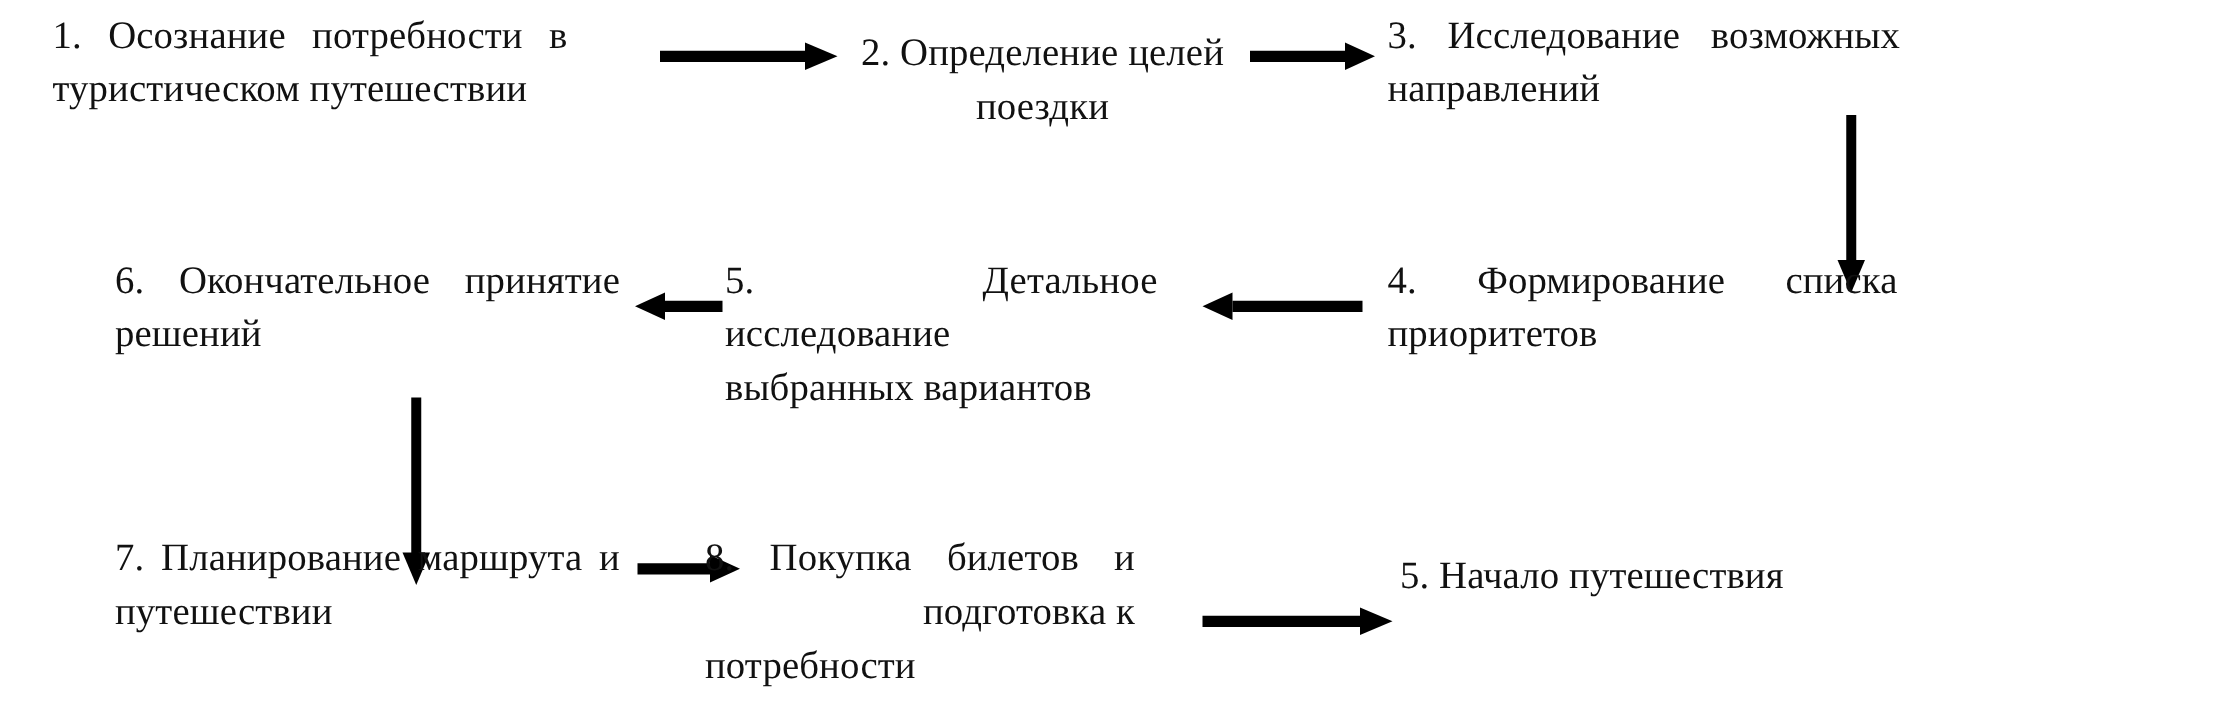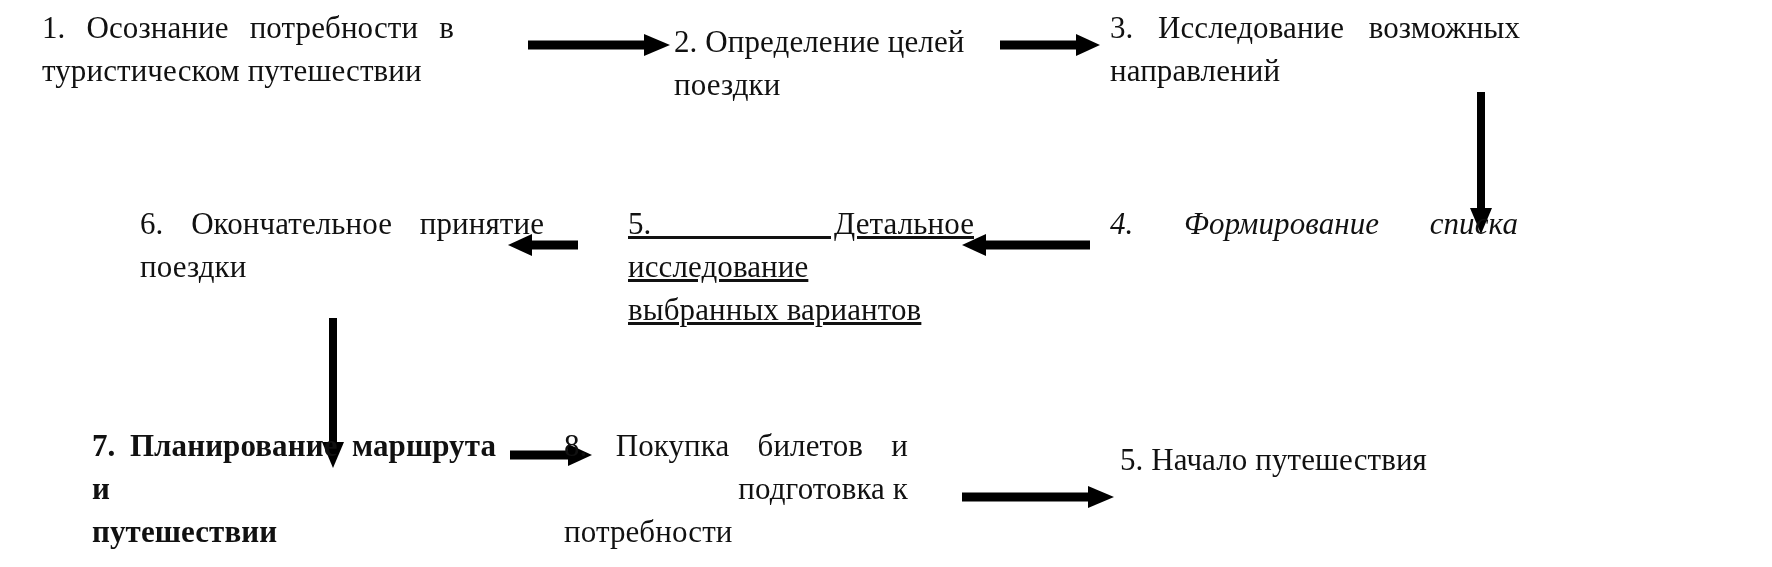--- a/index.html
+++ b/index.html
@@ -38,28 +38,28 @@
   .node.center {
     text-align: left;
   }
   .arrow {
     position: absolute;
   }
   .arrow svg { display: block; overflow: visible; }
 
   
   #n1 { left: 42px;   top: 6px;   width: 412px; }
-  #n2 { left: 674px;  top: 20px;  width: 320px; }
+  #n2 { left: 674px;  top: 20px;  width: 320px; text-align: center; }
   #n3 { left: 1110px; top: 6px;   width: 410px; }
 
-  #n6 { left: 92px;   top: 202px; width: 404px; margin-left: 48px; }
-  #n5 { left: 628px;  top: 202px; width: 346px; text-decoration: underline; }
-  #n4 { left: 1110px; top: 202px; width: 408px; font-style: italic; }
+  #n6 { left: 92px;   top: 202px; width: 404px; }
+  #n5 { left: 580px;  top: 202px; width: 346px; }
+  #n4 { left: 1110px; top: 202px; width: 408px; }
 
-  #n7 { left: 92px;   top: 424px; width: 404px; font-weight: bold; }
+  #n7 { left: 92px;   top: 424px; width: 404px; }
   #n8 { left: 564px;  top: 424px; width: 344px; }
   #n9 { left: 1120px; top: 438px; width: 330px; }
 </style>
 </head>
 <body>
 
 <div id="canvas">
 
   <div class="node just" id="n1">
     <span class="ln">1.   Осознание   потребности   в</span>
@@ -91,21 +91,21 @@
 
   <div class="arrow" id="a3" style="left:1468px; top:92px;">
     <svg width="26" height="142" viewBox="0 0 26 142">
       <line x1="13" y1="0" x2="13" y2="120" stroke="#000" stroke-width="8"></line>
       <polygon points="2,116 13,142 24,116" fill="#000"></polygon>
     </svg>
   </div>
 
   <div class="node just" id="n6">
     <span class="ln">6.   Окончательное   принятие</span>
-    <span class="ln last">поездки</span>
+    <span class="ln last">решений</span>
   </div>
 
   <div class="arrow" id="a5" style="left:508px; top:232px;">
     <svg width="70" height="26" viewBox="0 0 70 26">
       <line x1="70" y1="13" x2="24" y2="13" stroke="#000" stroke-width="9"></line>
       <polygon points="24,2 0,13 24,24" fill="#000"></polygon>
     </svg>
   </div>
 
   <div class="node just" id="n5">
@@ -115,20 +115,21 @@
 
   <div class="arrow" id="a4" style="left:962px; top:232px;">
     <svg width="128" height="26" viewBox="0 0 128 26">
       <line x1="128" y1="13" x2="24" y2="13" stroke="#000" stroke-width="9"></line>
       <polygon points="24,2 0,13 24,24" fill="#000"></polygon>
     </svg>
   </div>
 
   <div class="node just" id="n4">
     <span class="ln">4.     Формирование     списка</span>
+    <span class="ln last">приоритетов</span>
   </div>
 
   <div class="arrow" id="a6" style="left:320px; top:318px;">
     <svg width="26" height="150" viewBox="0 0 26 150">
       <line x1="13" y1="0" x2="13" y2="128" stroke="#000" stroke-width="8"></line>
       <polygon points="2,124 13,150 24,124" fill="#000"></polygon>
     </svg>
   </div>
 
   <div class="node just" id="n7">

